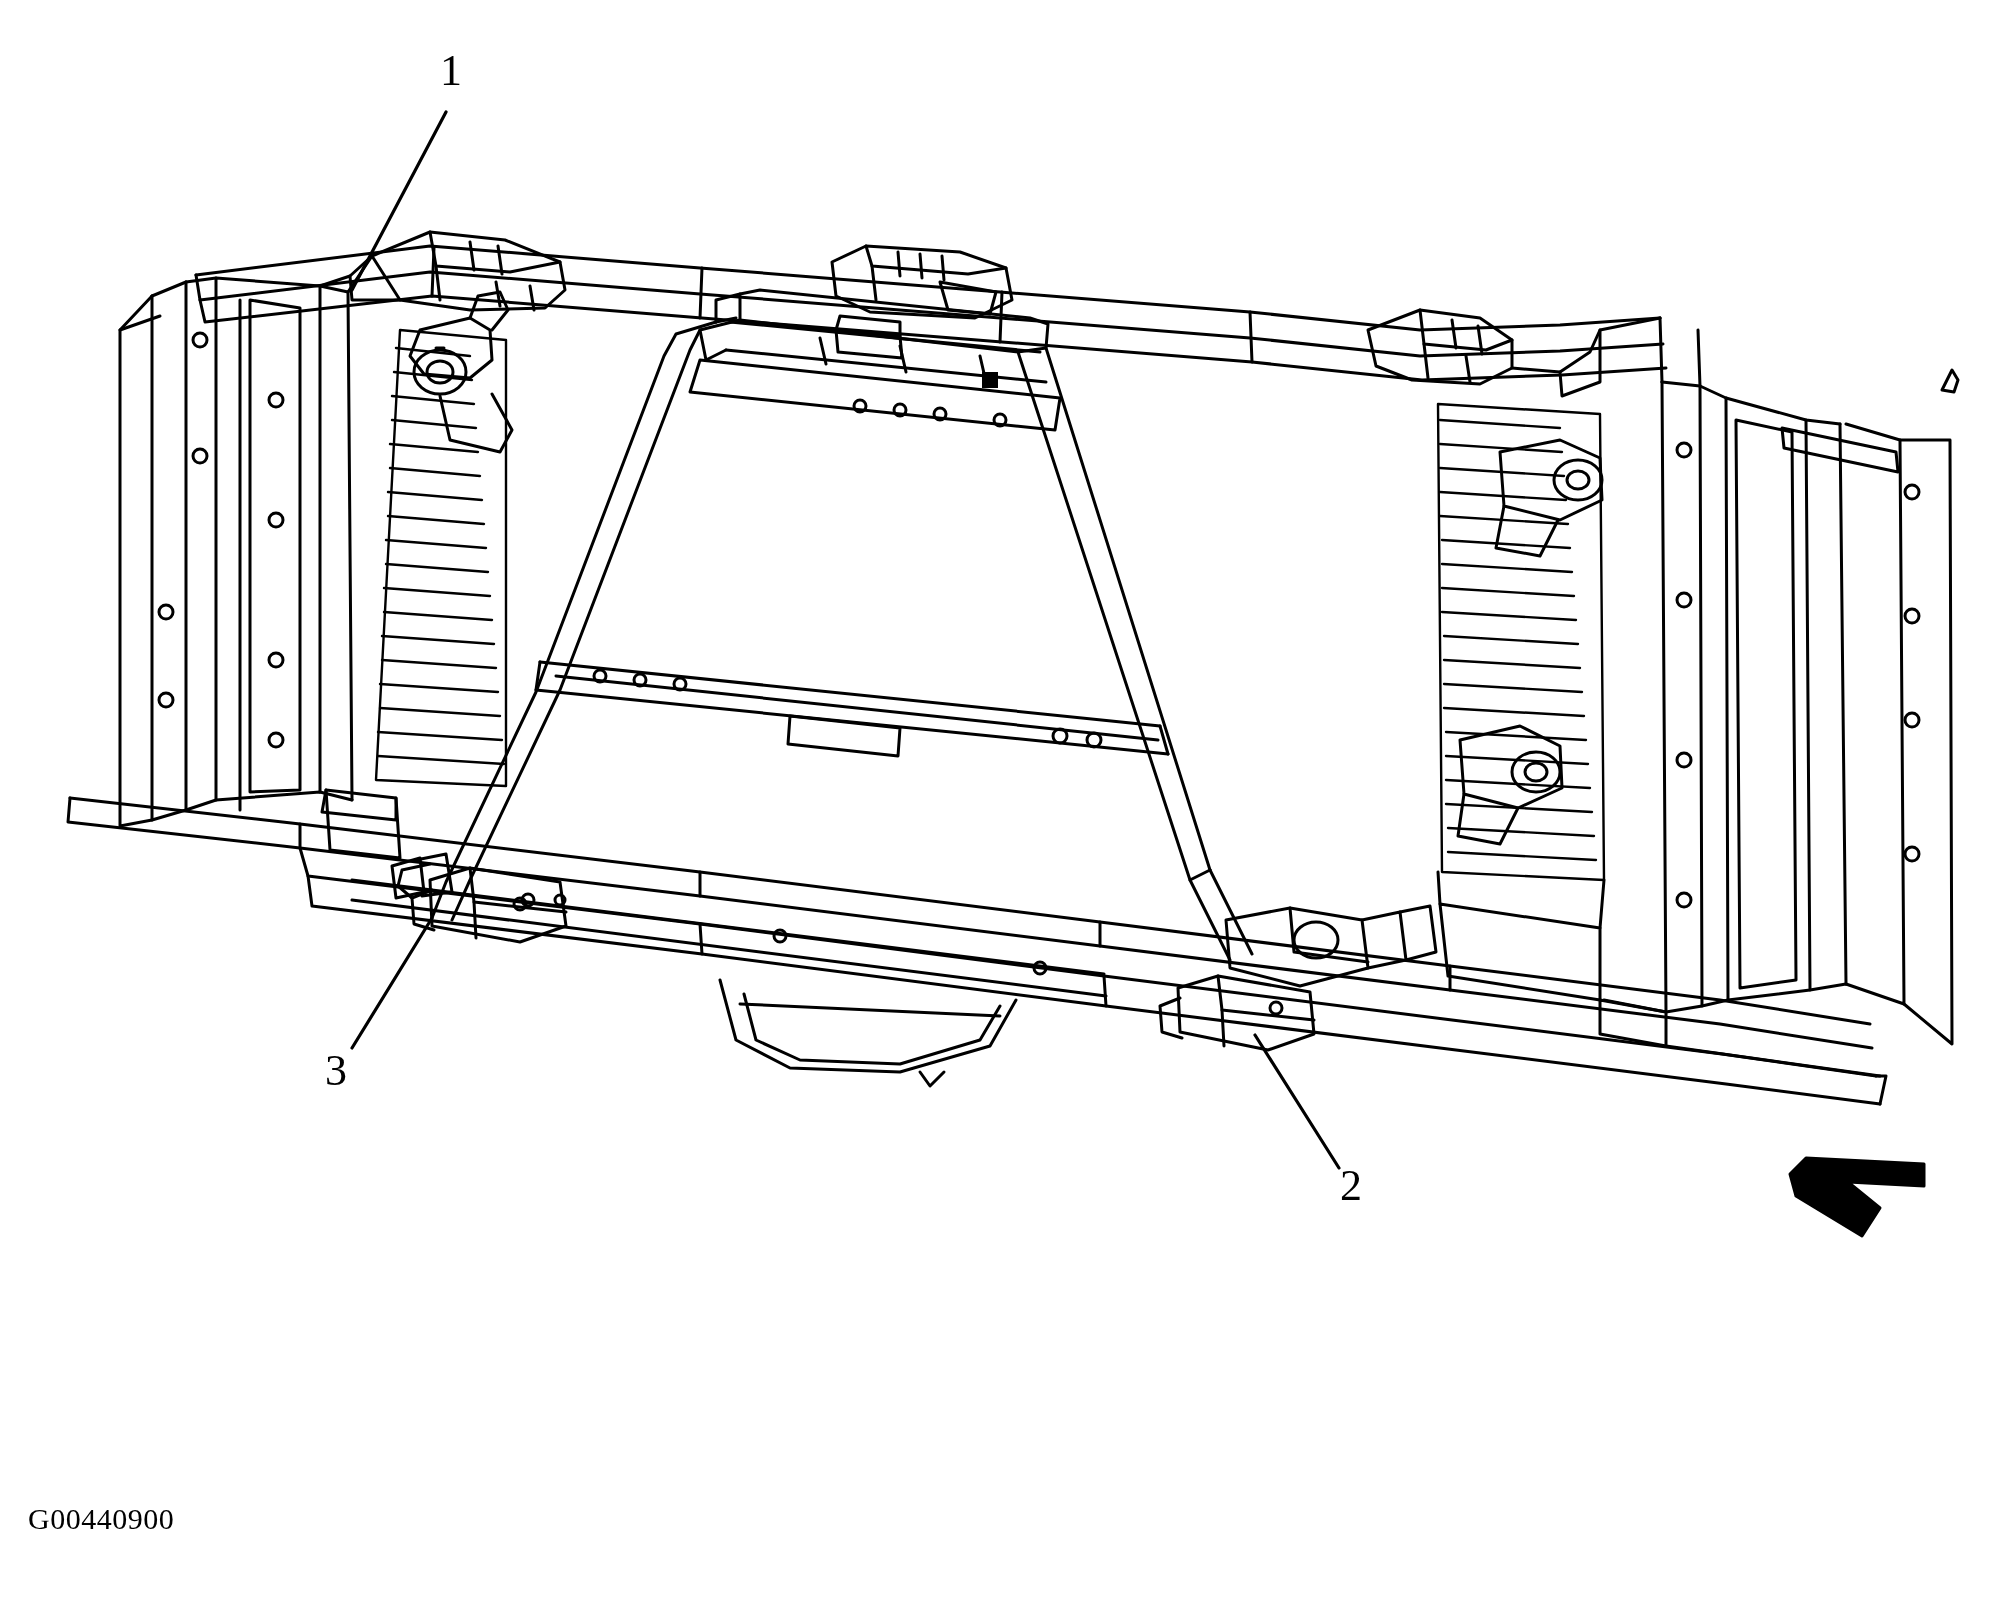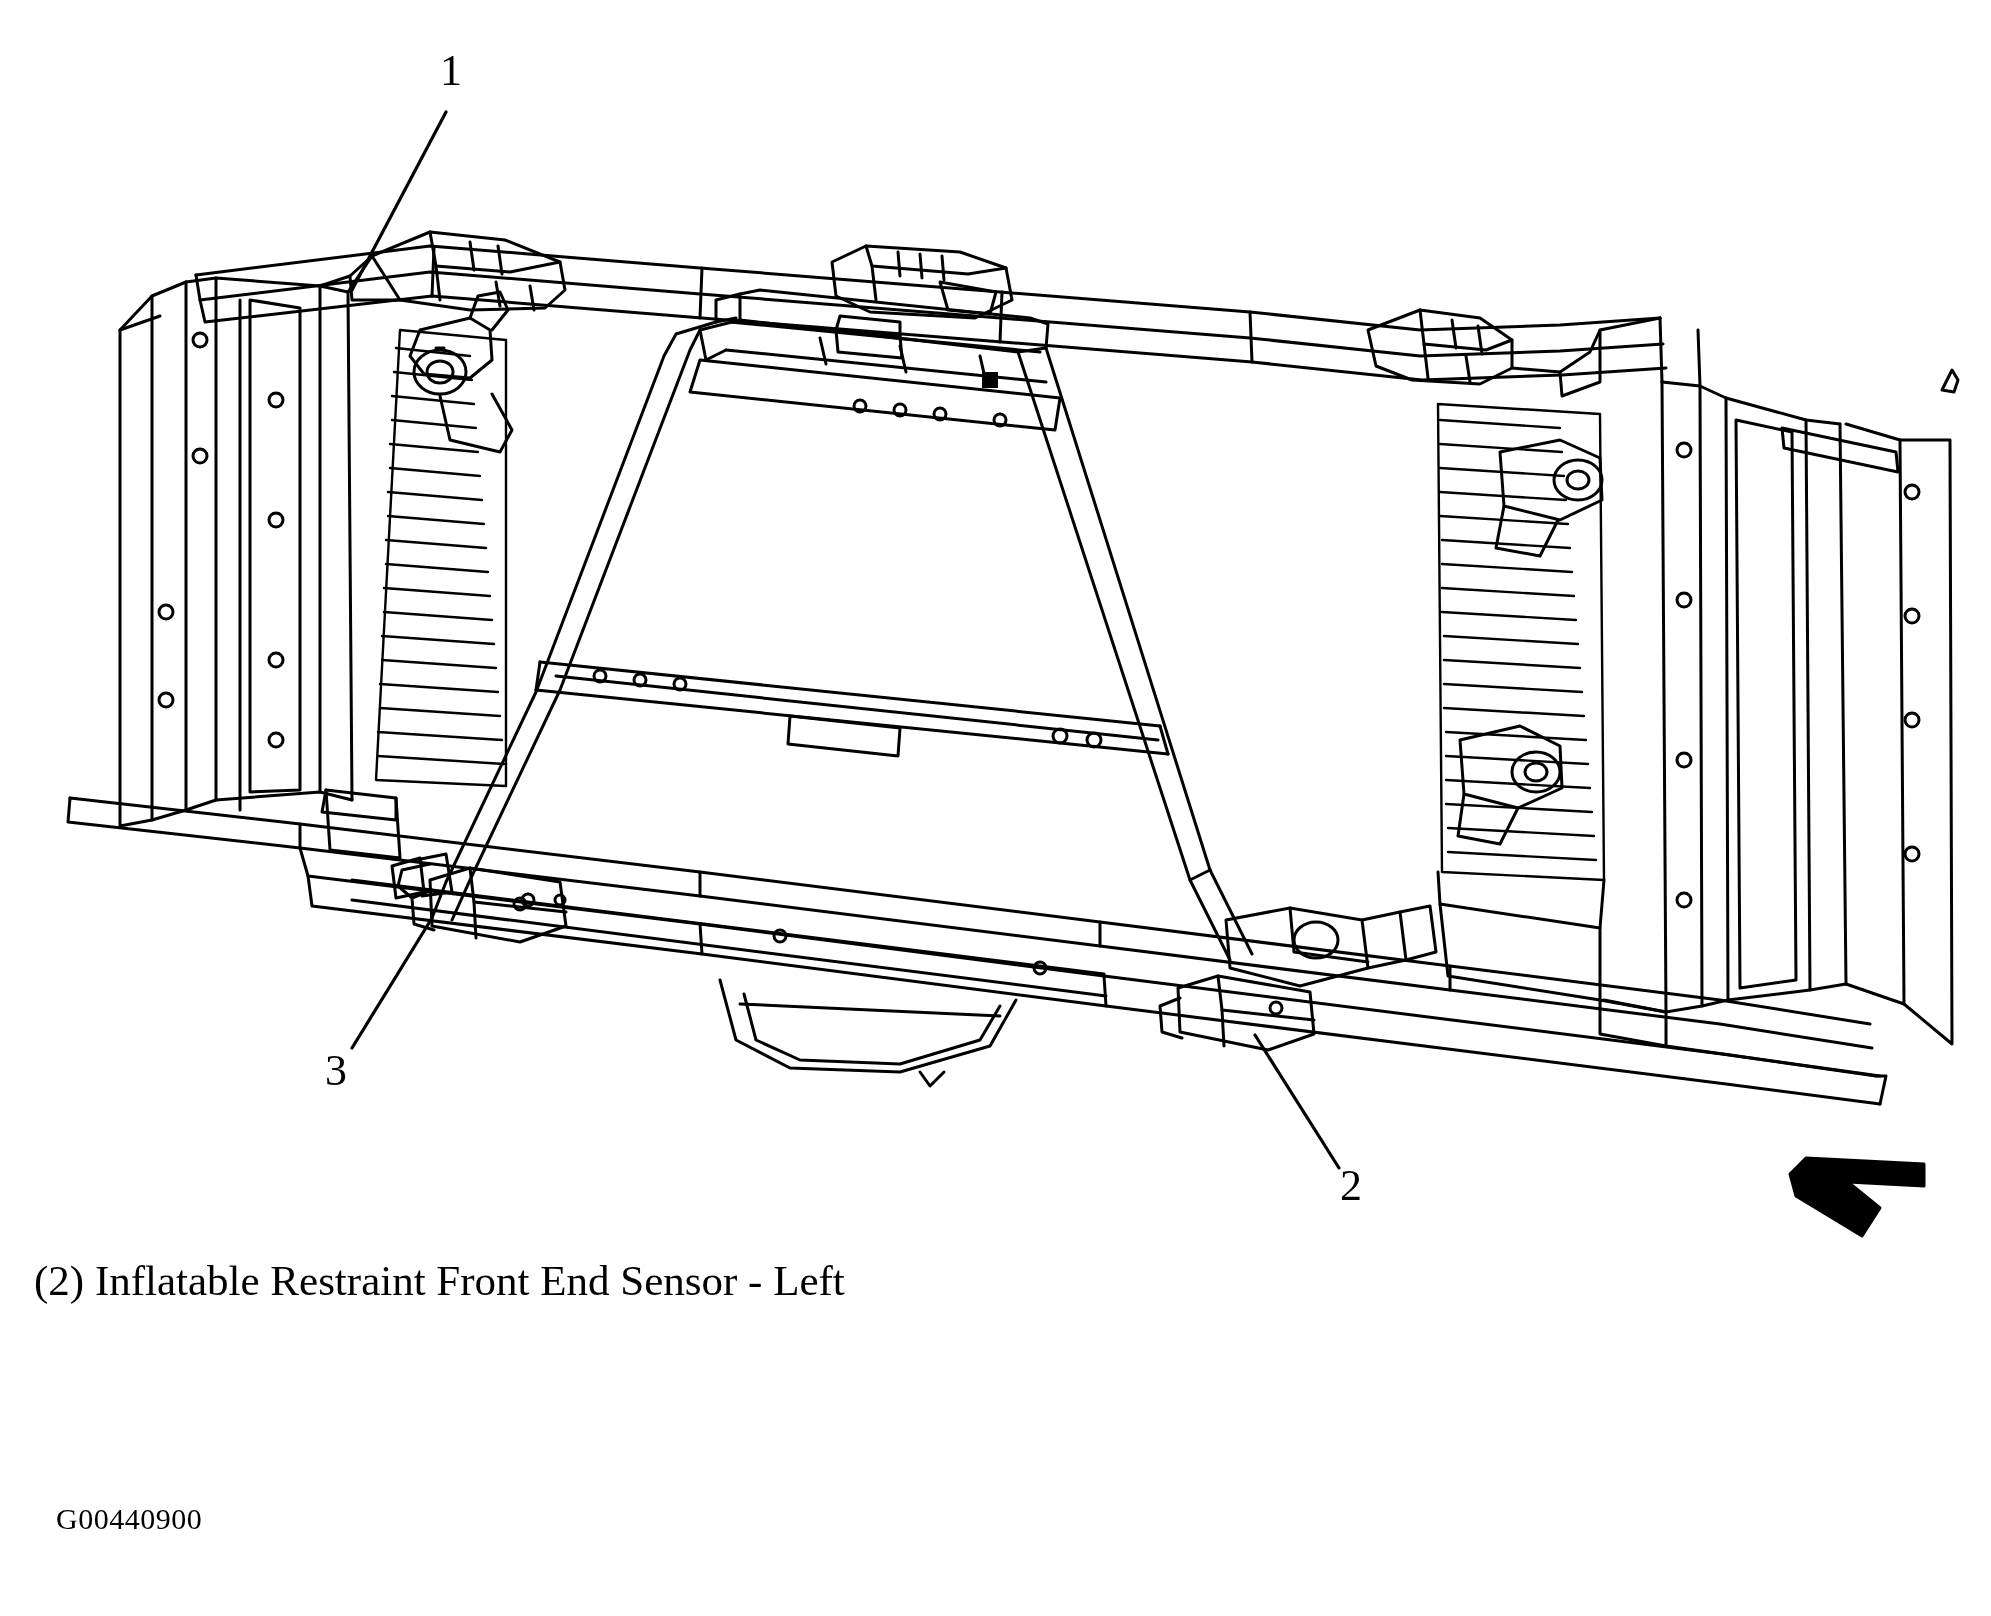--- a/index.html
+++ b/index.html
@@ -30,21 +30,21 @@
   }
   .legend-item {
     font-family: "Liberation Serif", serif;
     font-size: 43px;
     line-height: 72px;
     color: #000;
     white-space: nowrap;
   }
   .figure-id {
     position: absolute;
-    left: 56px;
+    left: 28px;
     top: 1502px;
     font-family: "Liberation Serif", serif;
     font-size: 30px;
     letter-spacing: 0.5px;
     color: #000;
   }
   .callout-num {
     position: absolute;
     font-family: "Liberation Serif", serif;
     font-size: 44px;
@@ -337,16 +337,15 @@
       <path d="M1806,1158 L1924,1164 L1924,1186 L1848,1182 L1880,1208 L1862,1236 L1796,1196 L1790,1174 Z"></path>
     </g>
   </g>
 </svg>
 
 <div class="callout-num" id="callout-1">1</div>
 <div class="callout-num" id="callout-2">2</div>
 <div class="callout-num" id="callout-3">3</div>
 
 <div class="legend">
-  <div class="legend-item">(2) Inflatable Restraint Front End Sensor - Left</div>
 </div>
 
 <div class="figure-id">G00440900</div>
 
 </body></html>

